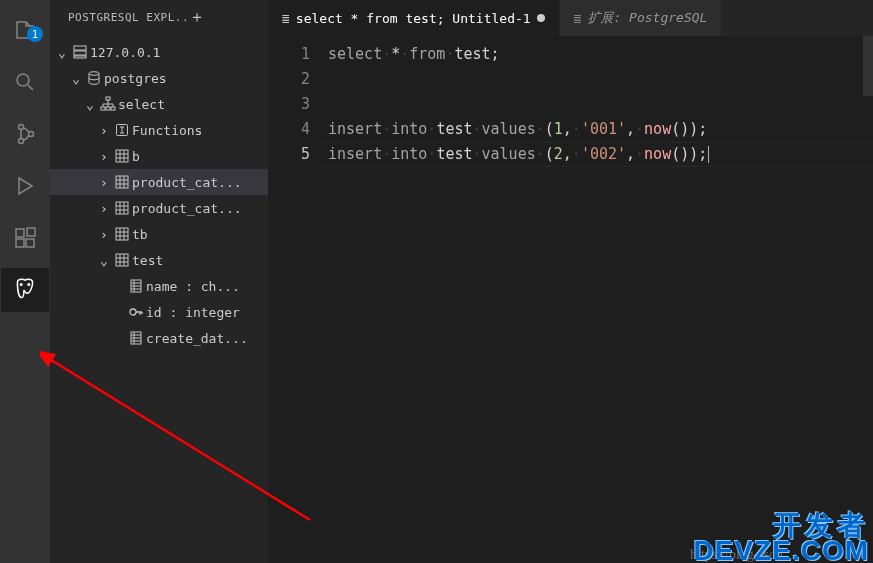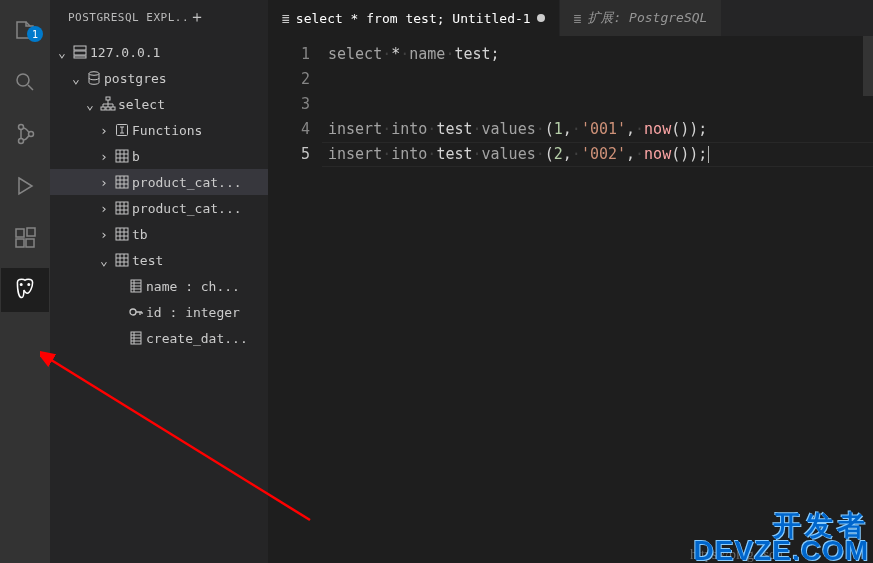--- a/index.html
+++ b/index.html
@@ -403,21 +403,21 @@
 
   <div class="editor-body">
     <div class="gutter">
       <div>1</div>
       <div>2</div>
       <div>3</div>
       <div>4</div>
       <div style="color:#c6c6c6">5</div>
     </div>
     <div class="code">
-      <div class="code-line"><span class="kw">select</span><span class="ws">·</span><span class="op">*</span><span class="ws">·</span><span class="kw">name</span><span class="ws">·</span><span class="ident">test</span><span class="op">;</span></div>
+      <div class="code-line"><span class="kw">select</span><span class="ws">·</span><span class="op">*</span><span class="ws">·</span><span class="kw">from</span><span class="ws">·</span><span class="ident">test</span><span class="op">;</span></div>
       <div class="code-line"></div>
       <div class="code-line"></div>
       <div class="code-line"><span class="kw">insert</span><span class="ws">·</span><span class="kw">into</span><span class="ws">·</span><span class="ident">test</span><span class="ws">·</span><span class="kw">values</span><span class="ws">·</span><span class="op">(</span><span class="num">1</span><span class="op">,</span><span class="ws">·</span><span class="str">'001'</span><span class="op">,</span><span class="ws">·</span><span class="func">now</span><span class="op">());</span></div>
       <div class="code-line current"><span class="kw">insert</span><span class="ws">·</span><span class="kw">into</span><span class="ws">·</span><span class="ident">test</span><span class="ws">·</span><span class="kw">values</span><span class="ws">·</span><span class="op">(</span><span class="num">2</span><span class="op">,</span><span class="ws">·</span><span class="str">'002'</span><span class="op">,</span><span class="ws">·</span><span class="func">now</span><span class="op">());</span><span class="cursor"></span></div>
     </div>
   </div>
 
   <div class="scrollbar">
     <div class="scroll-thumb"></div>
   </div>

